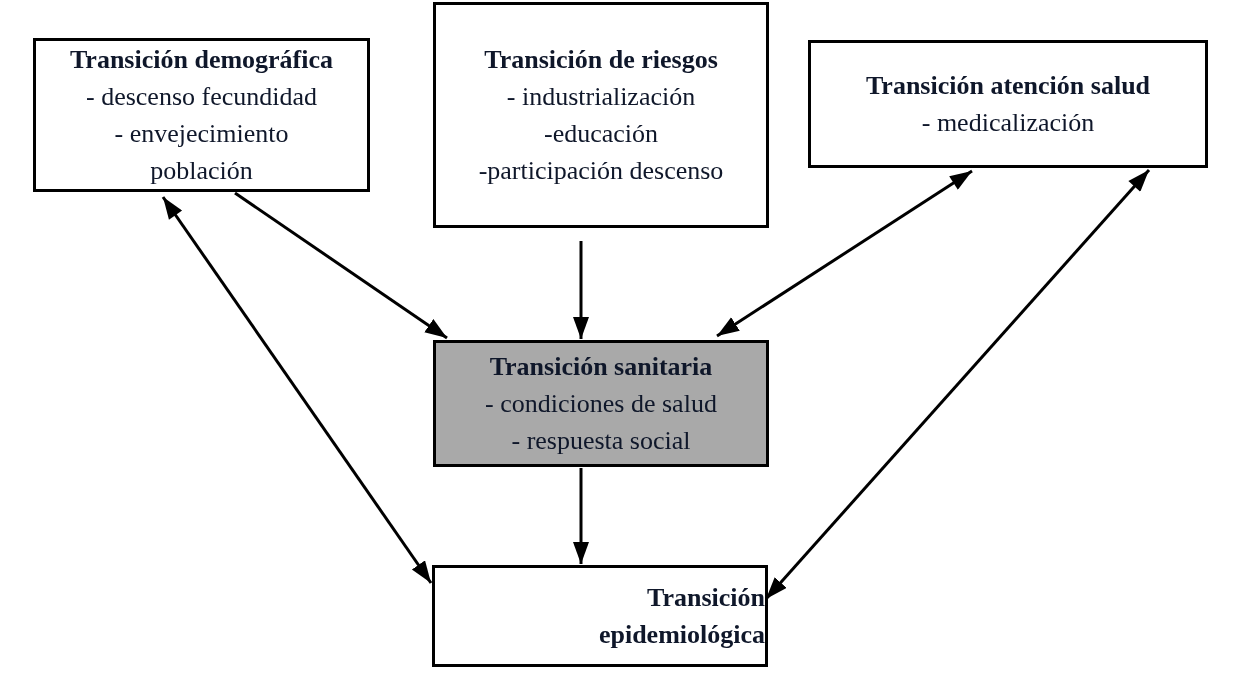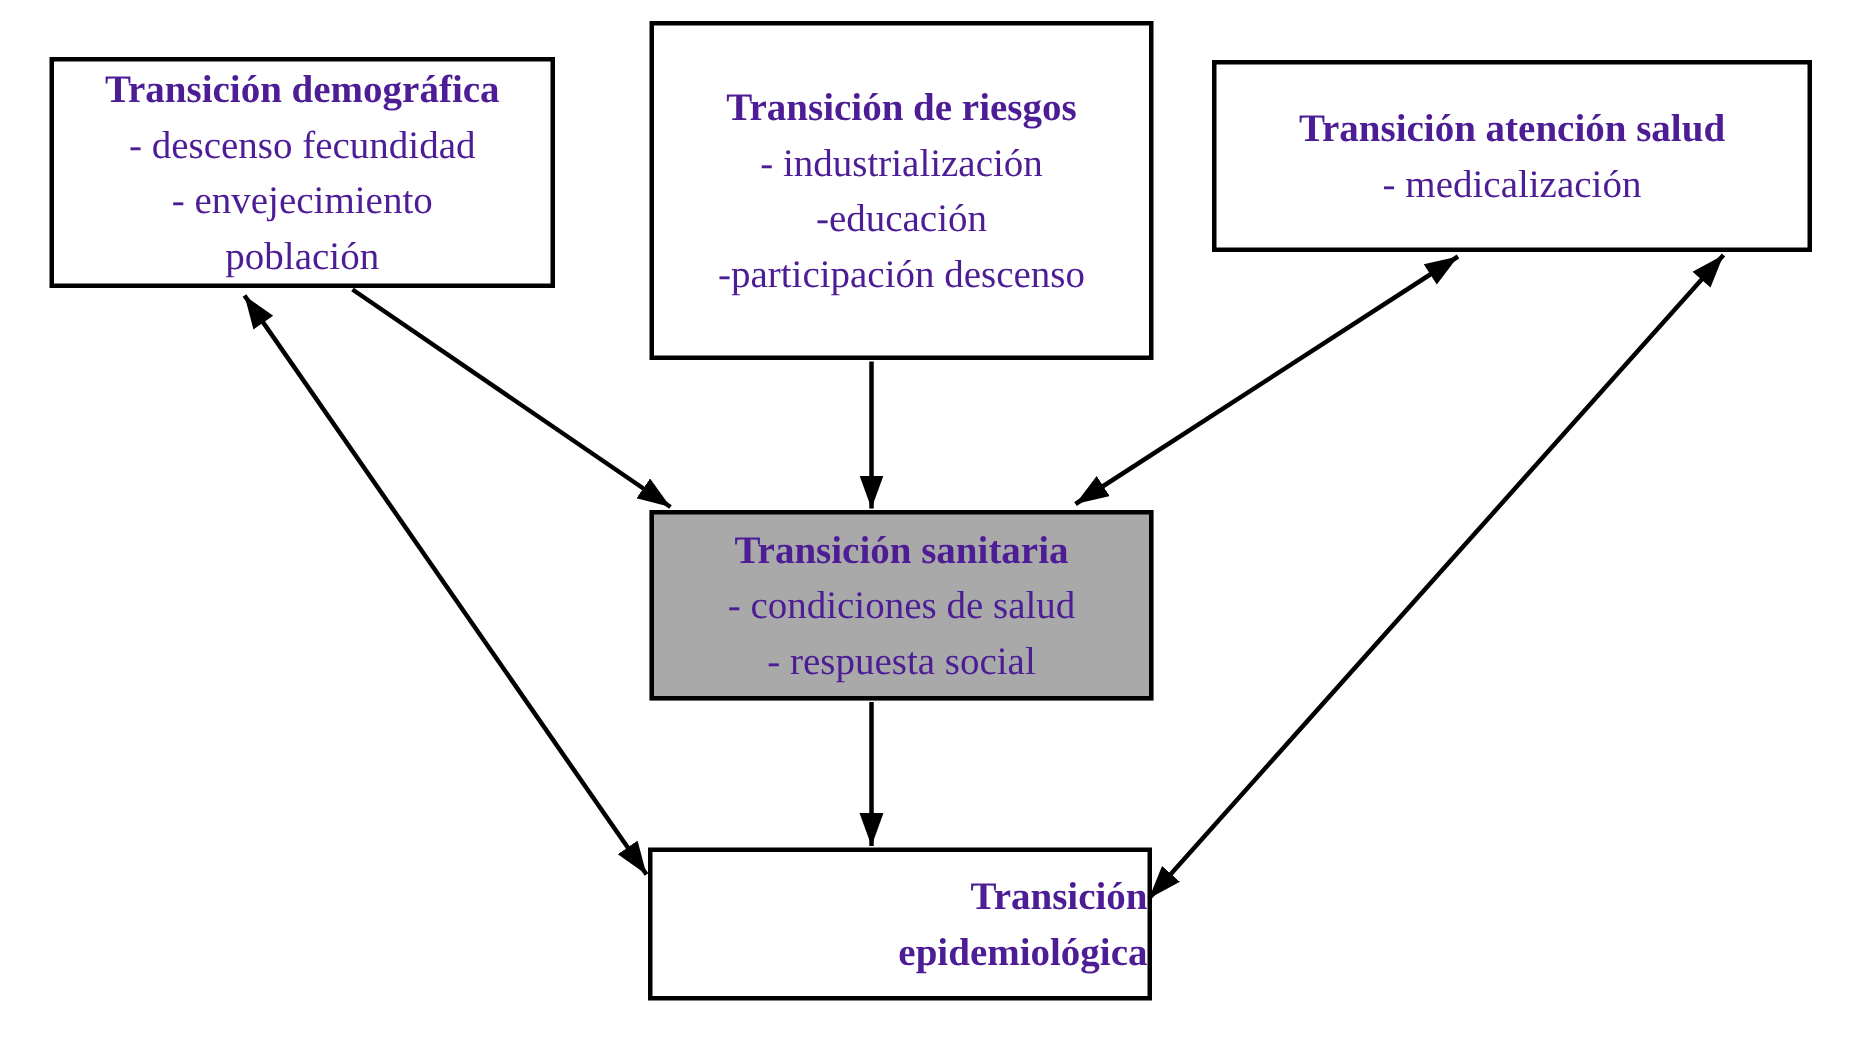--- a/index.html
+++ b/index.html
@@ -2,39 +2,39 @@
 <html><head>
 <meta charset="utf-8">
 <style>
   html, body { margin: 0; padding: 0; }
   .canvas {
     position: relative;
     width: 1236px;
     height: 695px;
     background: #ffffff;
     font-family: "Liberation Serif", serif;
-    color: #4c1d95;
+    color: #0f172a;
     overflow: hidden;
   }
   .box {
     position: absolute;
     box-sizing: border-box;
     border: 3px solid #000000;
     background: #ffffff;
     display: flex;
     flex-direction: column;
     align-items: center;
     justify-content: center;
     text-align: center;
     font-size: 26px;
     line-height: 37px;
   }
   .box .title { font-weight: bold; }
   #box-demografica   { left: 33px;  top: 38px;  width: 337px; height: 154px; }
-  #box-riesgos       { left: 433px; top: 14px;  width: 336px; height: 226px; }
+  #box-riesgos       { left: 433px; top: 2px;  width: 336px; height: 226px; }
   #box-atencion      { left: 808px; top: 40px;  width: 400px; height: 128px; }
   #box-sanitaria     { left: 433px; top: 340px; width: 336px; height: 127px; background: #a9a9a9; text-align: right; }
   #box-epidemiologica{ left: 432px; top: 565px; width: 336px; height: 102px; align-items: flex-end; }
   svg.arrows {
     position: absolute;
     left: 0; top: 0;
     width: 1236px; height: 695px;
     pointer-events: none;
   }
   svg.arrows line { stroke: #000000; stroke-width: 3; }

